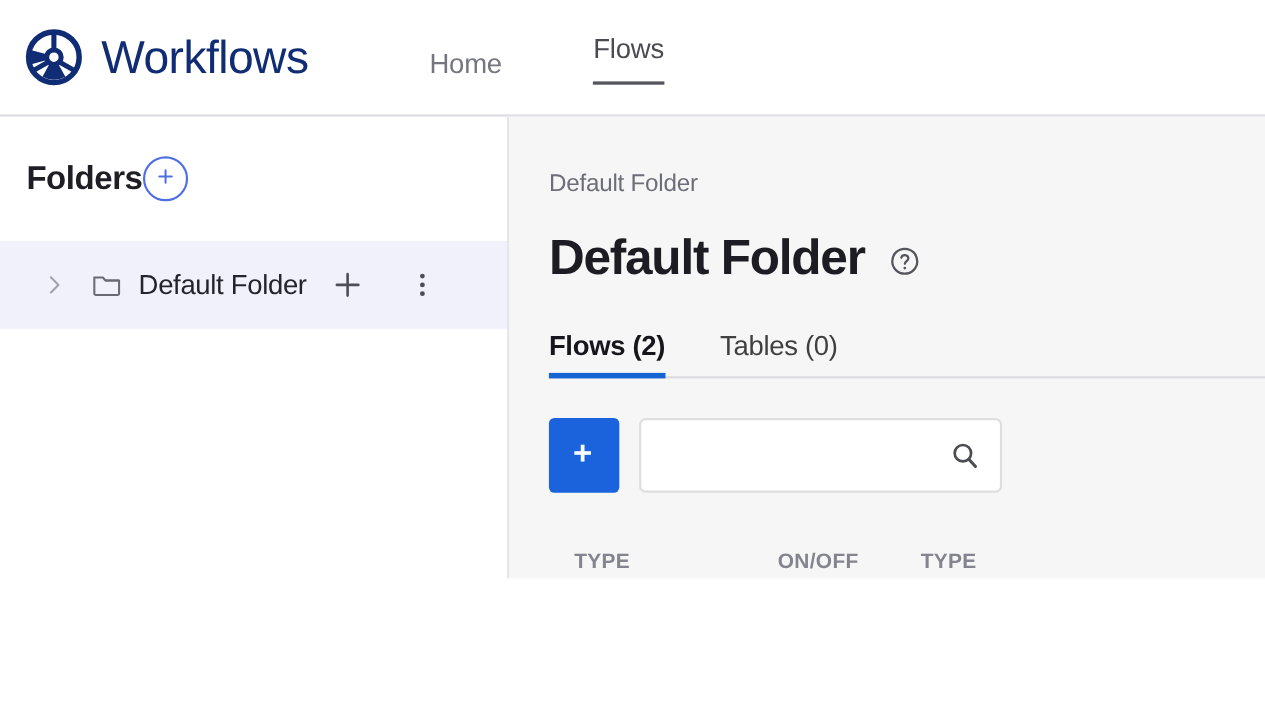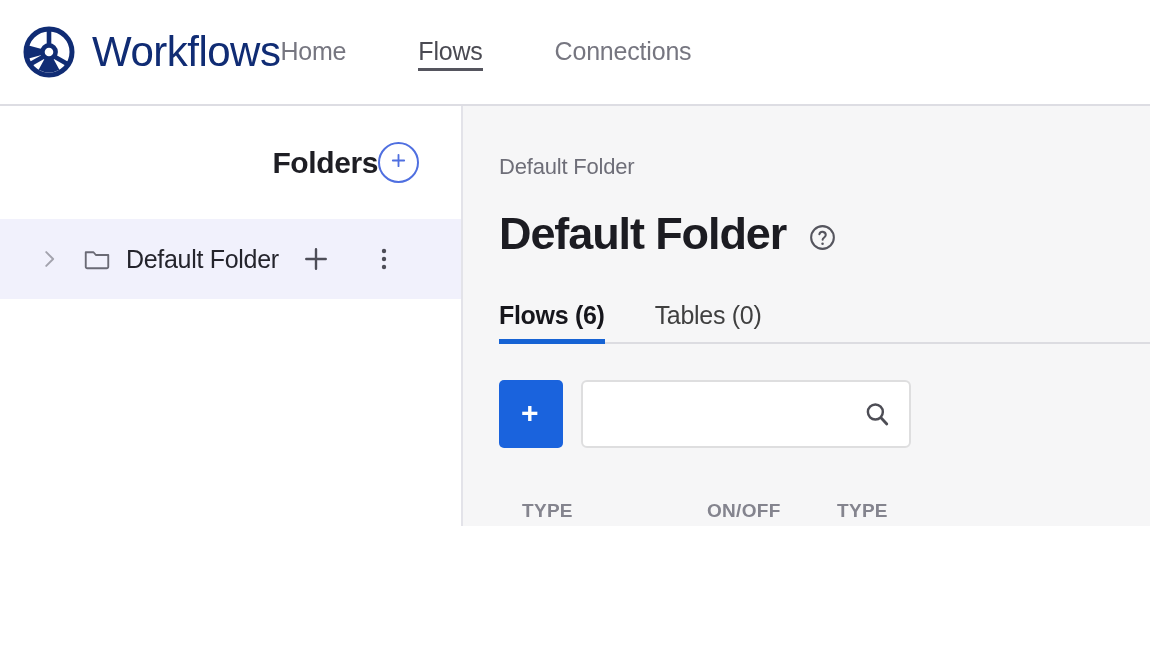--- a/index.html
+++ b/index.html
@@ -54,40 +54,41 @@
   .brand-name {
     font-size: 42px;
     font-weight: 400;
     color: #102c74;
     letter-spacing: -0.5px;
     line-height: 1;
   }
 
   .mainnav {
     display: flex;
-    align-items: flex-start;
-    gap: 0;
+    align-items: flex-end;
+    margin-left: 110px;
+    gap: 11px;
   }
 
   .nav-item {
     font-size: 25px;
     color: #767680;
     padding: 4px 0;
     margin-right: 72px;
     cursor: pointer;
     white-space: nowrap;
     position: relative;
     letter-spacing: -0.2px;
   }
   .nav-item:last-child { margin-right: 0; }
 
   .nav-item.active {
     color: #4a4a52;
     border-bottom: 3px solid #55555e;
-    padding-bottom: 2px;
+    padding-bottom: 14px;
   }
 
   
   .body-split {
     flex: 1 1 auto;
     display: flex;
     min-height: 0;
   }
 
   
@@ -99,21 +100,21 @@
     display: flex;
     flex-direction: column;
     min-height: 0;
   }
 
   .sidebar-head {
     height: 113px;
     flex: 0 0 113px;
     display: flex;
     align-items: center;
-    justify-content: flex-end;
+    justify-content: flex-start;
     padding: 0 42px 0 24px;
     border-radius: 10px;
   }
 
   .sidebar-title {
     font-size: 30px;
     font-weight: bold;
     color: #1e1e24;
     letter-spacing: -0.4px;
   }
@@ -453,21 +454,20 @@
           <path d="M16.6 44.8 A22 22 0 0 0 37.4 44.8 L30.3 31.8 A7.5 7.5 0 0 1 23.7 31.8 Z" fill="#102c74"></path>
           <path d="M36.2 8.2 A22 22 0 0 1 44.6 19.2 L30.9 23.3 A7.5 7.5 0 0 0 27.8 19.4 Z" fill="#102c74" opacity="0"></path>
         </svg>
       </span>
       <span class="brand-name">Workflows</span>
     </div>
 
     <nav class="mainnav">
       <div class="nav-item">Home</div>
       <div class="nav-item active">Flows</div>
-      <div class="nav-item">Connections</div>
     </nav>
 
   </div>
 
   <div class="body-split">
 
     <aside class="sidebar">
 
       <div class="sidebar-head">
         <div class="sidebar-title">Folders</div>
@@ -519,21 +519,21 @@
         <span class="help-icon">
           <svg viewBox="0 0 24 24" width="29" height="29" aria-hidden="true">
             <circle cx="12" cy="12" r="9.4" fill="none" stroke="#55555e" stroke-width="1.7"></circle>
             <path d="M9.4 9.3 a2.7 2.7 0 0 1 5.3 0.7 c0 1.8 -2.6 2.1 -2.6 3.9" fill="none" stroke="#55555e" stroke-width="1.7" stroke-linecap="round"></path>
             <circle cx="12.05" cy="17.1" r="1.05" fill="#55555e"></circle>
           </svg>
         </span>
       </div>
 
       <div class="tabs">
-        <div class="tab active">Flows (6)</div>
+        <div class="tab active">Flows (2)</div>
         <div class="tab">Tables (0)</div>
       </div>
 
       <div class="toolbar">
         <button class="new-flow-btn">
           <span class="plus-glyph">+</span>
         </button>
 
         <div class="search-wrap">
           <input class="search-input" type="text" placeholder="" value="" style="">

